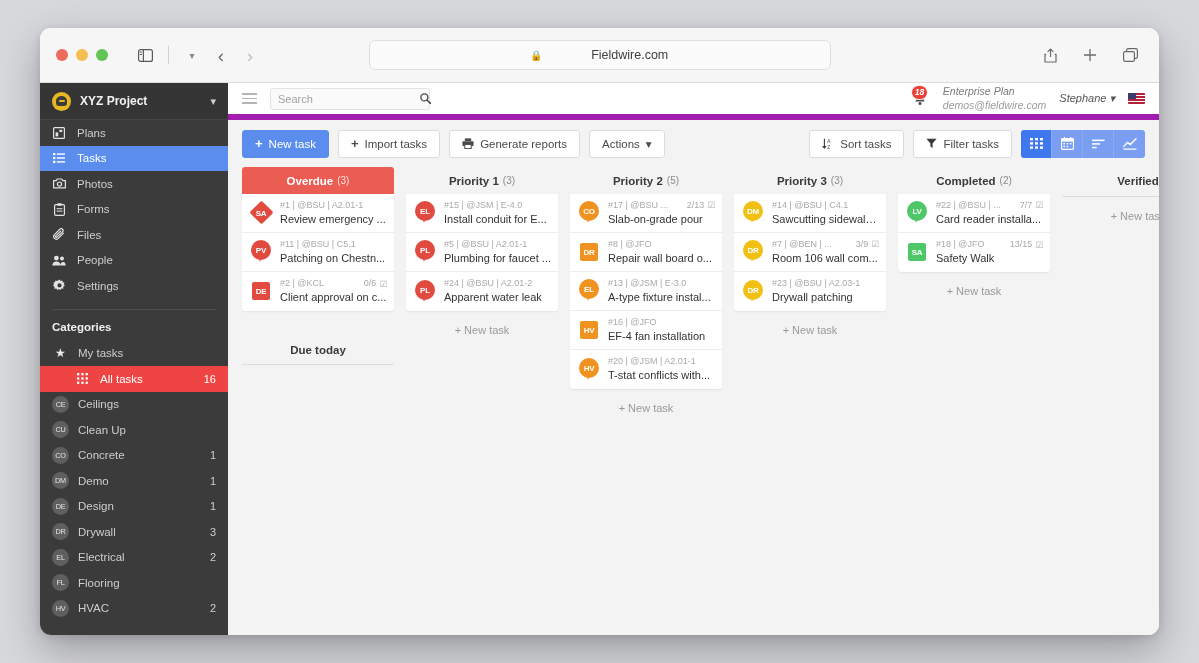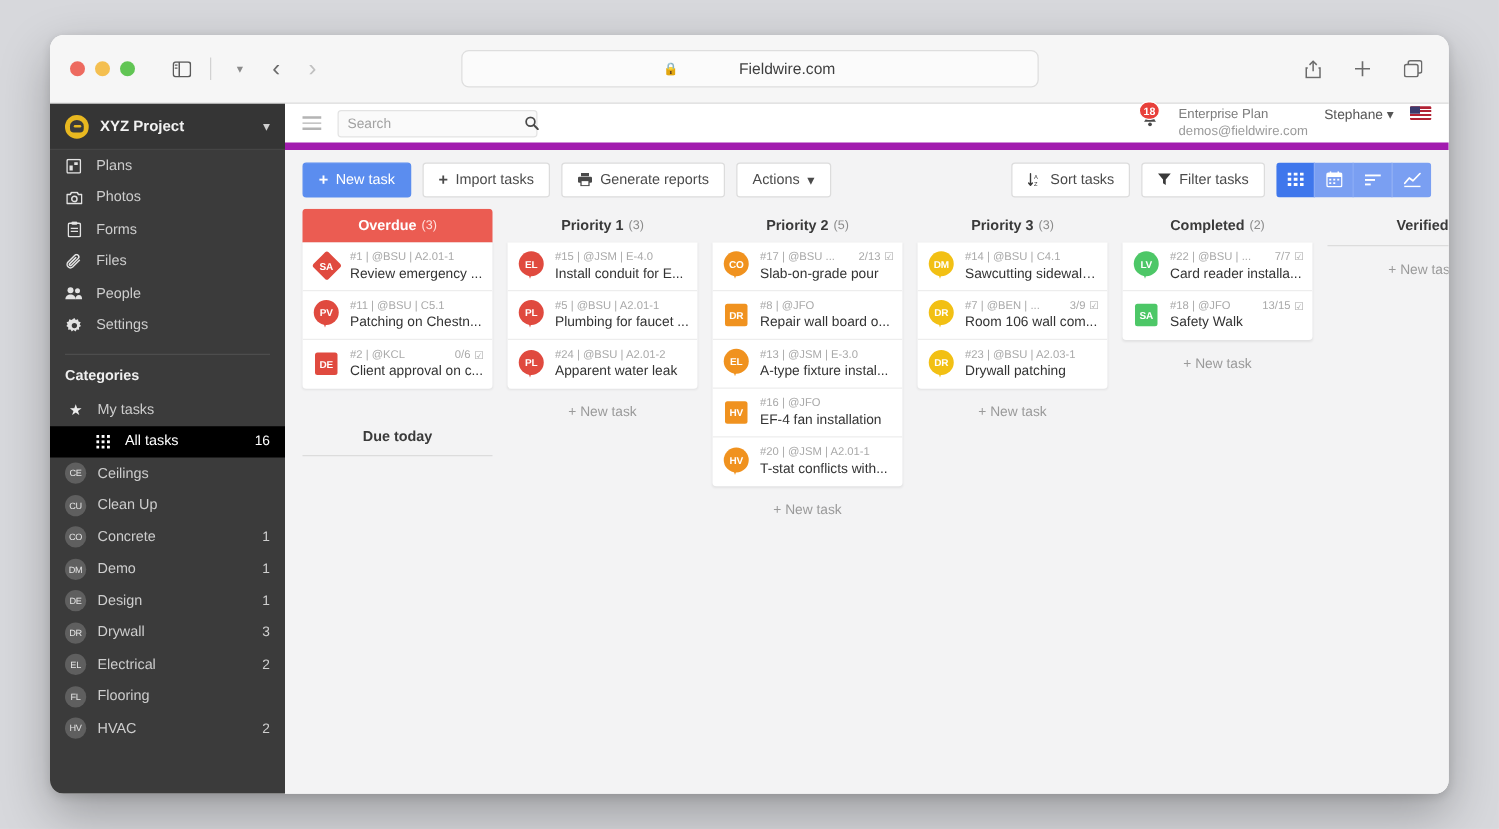--- a/index.html
+++ b/index.html
@@ -112,21 +112,21 @@
   .divider { height: 1px; background: #4d4d4d; margin: 10px 12px 0; }
   .cat-title {
     font-size: 11.5px; font-weight: bold; color: #efefef;
     padding: 11px 12px 8px;
   }
   .cat-item {
     height: 25.5px; display: flex; align-items: center;
     padding: 0 12px; gap: 9px;
     font-size: 11.5px; color: #cdcdcd;
   }
-  .cat-item.active { background: #000000; color: #fff; padding-left: 34px; }
+  .cat-item.active { background: #ef4444; color: #fff; padding-left: 34px; }
   .cat-badge {
     width: 17px; height: 17px; border-radius: 50%;
     background: #5f5f5f; color: #e6e6e6;
     font-size: 7.3px; font-weight: normal;
     display: flex; align-items: center; justify-content: center;
     flex: none; letter-spacing: -0.2px;
   }
   .cat-label { flex: 1; }
   .cat-count { font-size: 11px; color: #cfcfcf; }
   .cat-item.active .cat-count { color: #fff; }
@@ -150,21 +150,21 @@
     display: flex; align-items: center; padding: 0 7px;
   }
   .search-box input {
     border: none; outline: none; background: transparent;
     font-size: 11px; color: #444; flex: 1;
     font-family: "Liberation Sans", sans-serif;
   }
   .search-box input::placeholder { color: #a2a2a2; }
   .search-ico { color: #4a4a4a; font-size: 11px; }
 
-  .topbar-right { margin-left: auto; display: flex; gap: 13px; }
+  .topbar-right { margin-left: auto; display: flex; align-items: center; gap: 13px; font-style: italic; }
   .bell-wrap { position: relative; width: 20px; height: 20px; display:flex; align-items:center; justify-content:center; }
   .bell-badge {
     position: absolute; top: -4px; left: 1px;
     min-width: 15px; height: 15px; border-radius: 8px;
     background: #e8403a; color: #fff;
     font-size: 8.5px; font-weight: bold;
     display: flex; align-items: center; justify-content: center;
     padding: 0 3px; border: 1.5px solid #fff;
   }
   .plan { line-height: 1.28; }
@@ -349,20 +349,33 @@
         <span class="nav-ico">
           <svg width="12" height="12" viewBox="0 0 12 12">
               <rect x="0.6" y="0.6" width="10.8" height="10.8" rx="1" fill="none" stroke="currentColor" stroke-width="1.2"></rect>
               <rect x="2.6" y="5.4" width="2.6" height="4" fill="currentColor"></rect>
               <rect x="6.4" y="2.8" width="2.8" height="2.2" fill="currentColor"></rect>
             </svg>
         </span>
         <span class="nav-label">Plans</span>
       </div>
 
+      <div class="nav-item active">
+        <span class="nav-ico">
+          <svg width="12" height="12" viewBox="0 0 12 12">
+              <rect x="0" y="1" width="2.4" height="2.2" fill="currentColor"></rect>
+              <rect x="3.8" y="1.4" width="8.2" height="1.4" fill="currentColor"></rect>
+              <rect x="0" y="4.9" width="2.4" height="2.2" fill="currentColor"></rect>
+              <rect x="3.8" y="5.3" width="8.2" height="1.4" fill="currentColor"></rect>
+              <rect x="0" y="8.8" width="2.4" height="2.2" fill="currentColor"></rect>
+              <rect x="3.8" y="9.2" width="8.2" height="1.4" fill="currentColor"></rect>
+            </svg>
+        </span>
+        <span class="nav-label">Tasks</span>
+      </div>
 
       <div class="nav-item">
         <span class="nav-ico">
           <svg width="13" height="11" viewBox="0 0 13 11">
               <path d="M0.6 2.6h2.6l1-1.6h4.6l1 1.6h2.6v7.2H0.6z" fill="none" stroke="currentColor" stroke-width="1.2" stroke-linejoin="round"></path>
               <circle cx="6.5" cy="6.1" r="2.1" fill="none" stroke="currentColor" stroke-width="1.2"></circle>
             </svg>
         </span>
         <span class="nav-label">Photos</span>
       </div>

